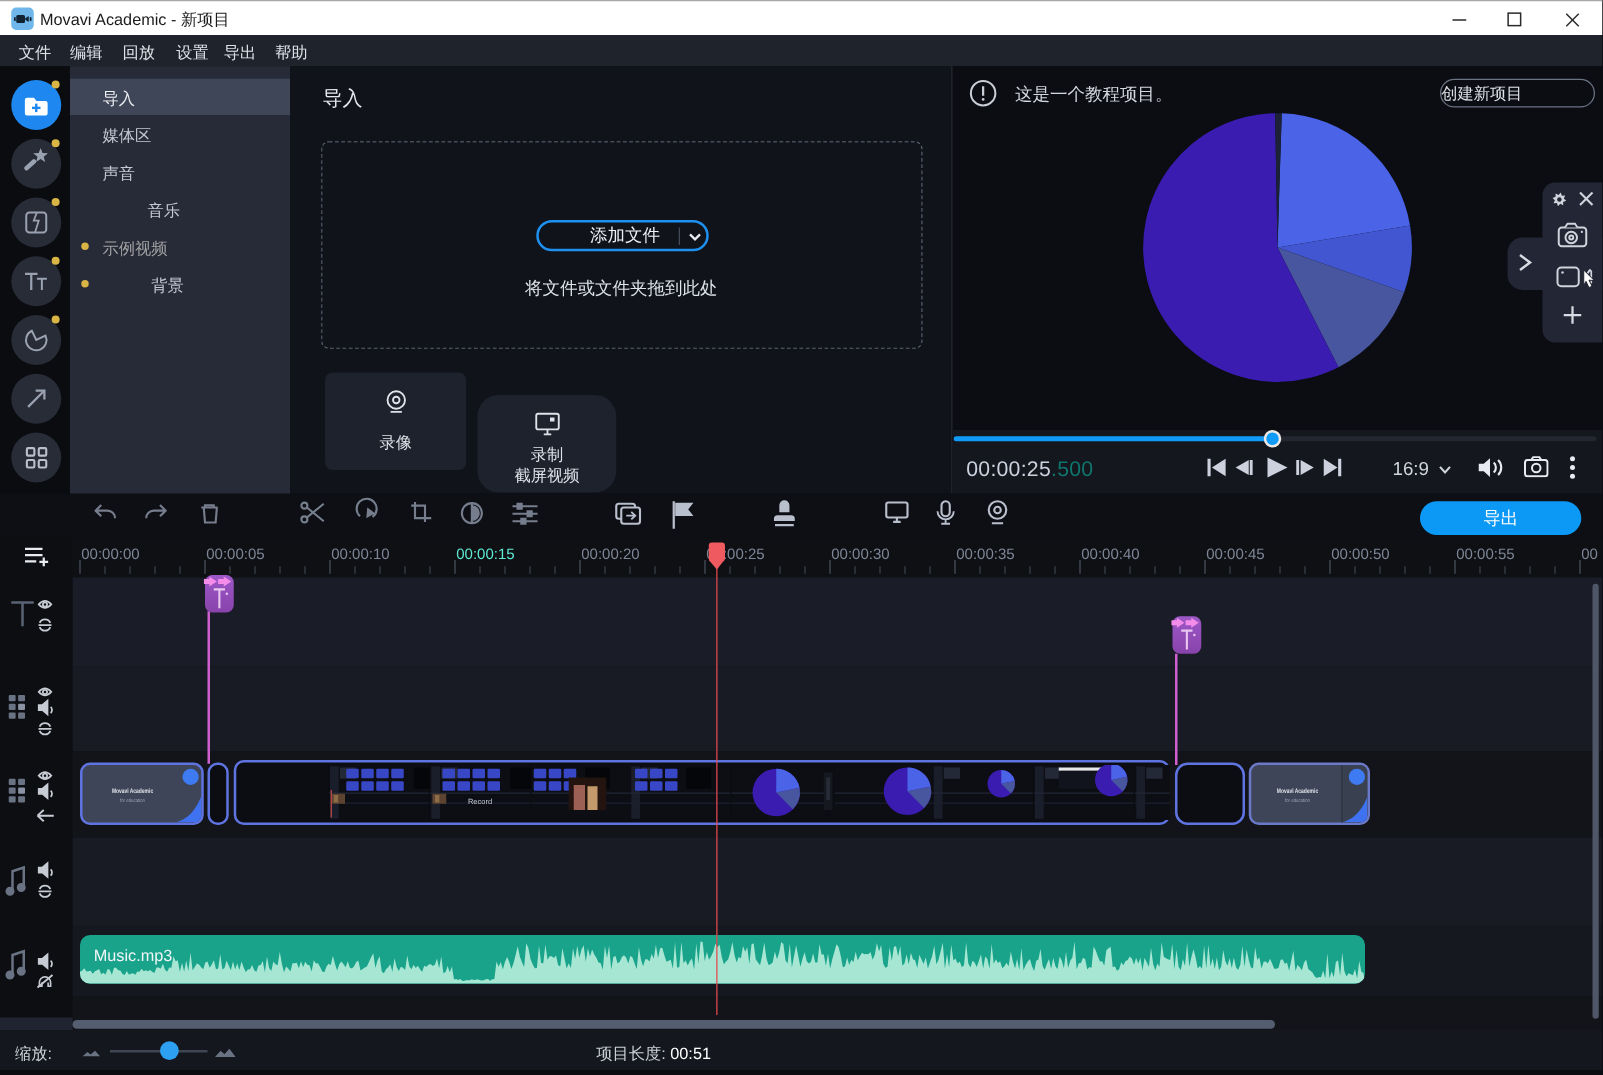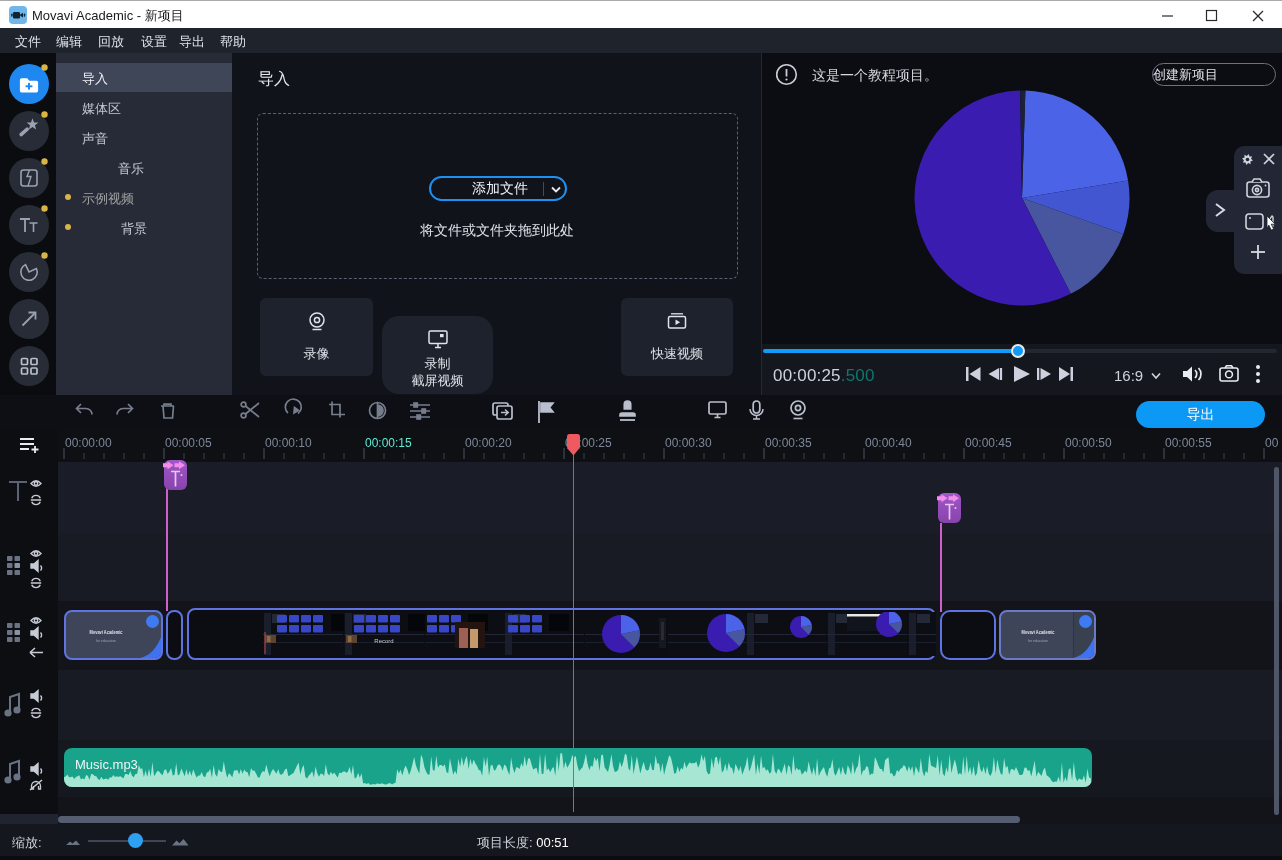--- a/index.html
+++ b/index.html
@@ -122,28 +122,20 @@
   </svg>
   <div class="abs" style="left:0;top:47px;width:113px;text-align:center;font-size:13px;color:#dfe3ea;">录像</div>
 </div>
 <div class="abs" style="left:382px;top:316px;width:111px;height:78px;background:#1d222c;border-radius:17px;">
   <svg class="abs" style="left:44px;top:12px;" width="24" height="22" viewBox="0 0 24 22" fill="none" stroke="#dfe3ea" stroke-width="1.5">
     <rect x="3" y="3" width="18" height="12.5" rx="1.5"></rect>
         <path d="M9 19.5 h6 M12 16 v3"></path>
         <rect x="14" y="6" width="3.6" height="3.2" fill="#dfe3ea" stroke="none"></rect>
   </svg>
   <div class="abs" style="left:0;top:39px;width:111px;text-align:center;font-size:13px;color:#dfe3ea;line-height:17px;">录制<br>截屏视频</div>
-</div>
-<div class="abs" style="left:621px;top:298px;width:112px;height:78px;background:#1d222c;border-radius:6px;">
-  <svg class="abs" style="left:45px;top:13px;" width="22" height="20" viewBox="0 0 22 20" fill="none" stroke="#dfe3ea" stroke-width="1.5">
-    <rect x="2.5" y="5.5" width="17" height="11.5" rx="1.5"></rect>
-        <path d="M5 2.8 h12" stroke-width="1.3"></path>
-        <path d="M9.5 8.5 l4.6 2.8 -4.6 2.8 z" fill="#dfe3ea" stroke="none"></path>
-  </svg>
-  <div class="abs" style="left:0;top:47px;width:112px;text-align:center;font-size:13px;color:#dfe3ea;">快速视频</div>
 </div>
 
 <div class="abs" style="left:762px;top:53px;width:520px;height:291px;background:#0b0d12;">
 
   <svg class="abs" style="left:13px;top:10px;" width="23" height="23" viewBox="0 0 23 23">
     <circle cx="11.5" cy="11.5" r="9.8" fill="none" stroke="#c9cdd6" stroke-width="1.6"></circle>
     <line x1="11.5" y1="6" x2="11.5" y2="13.5" stroke="#c9cdd6" stroke-width="1.8"></line>
     <circle cx="11.5" cy="16.5" r="1.1" fill="#c9cdd6"></circle>
   </svg>
   <div class="abs" style="left:50px;top:14px;font-size:14px;color:#d3d7de;">这是一个教程项目。</div>

